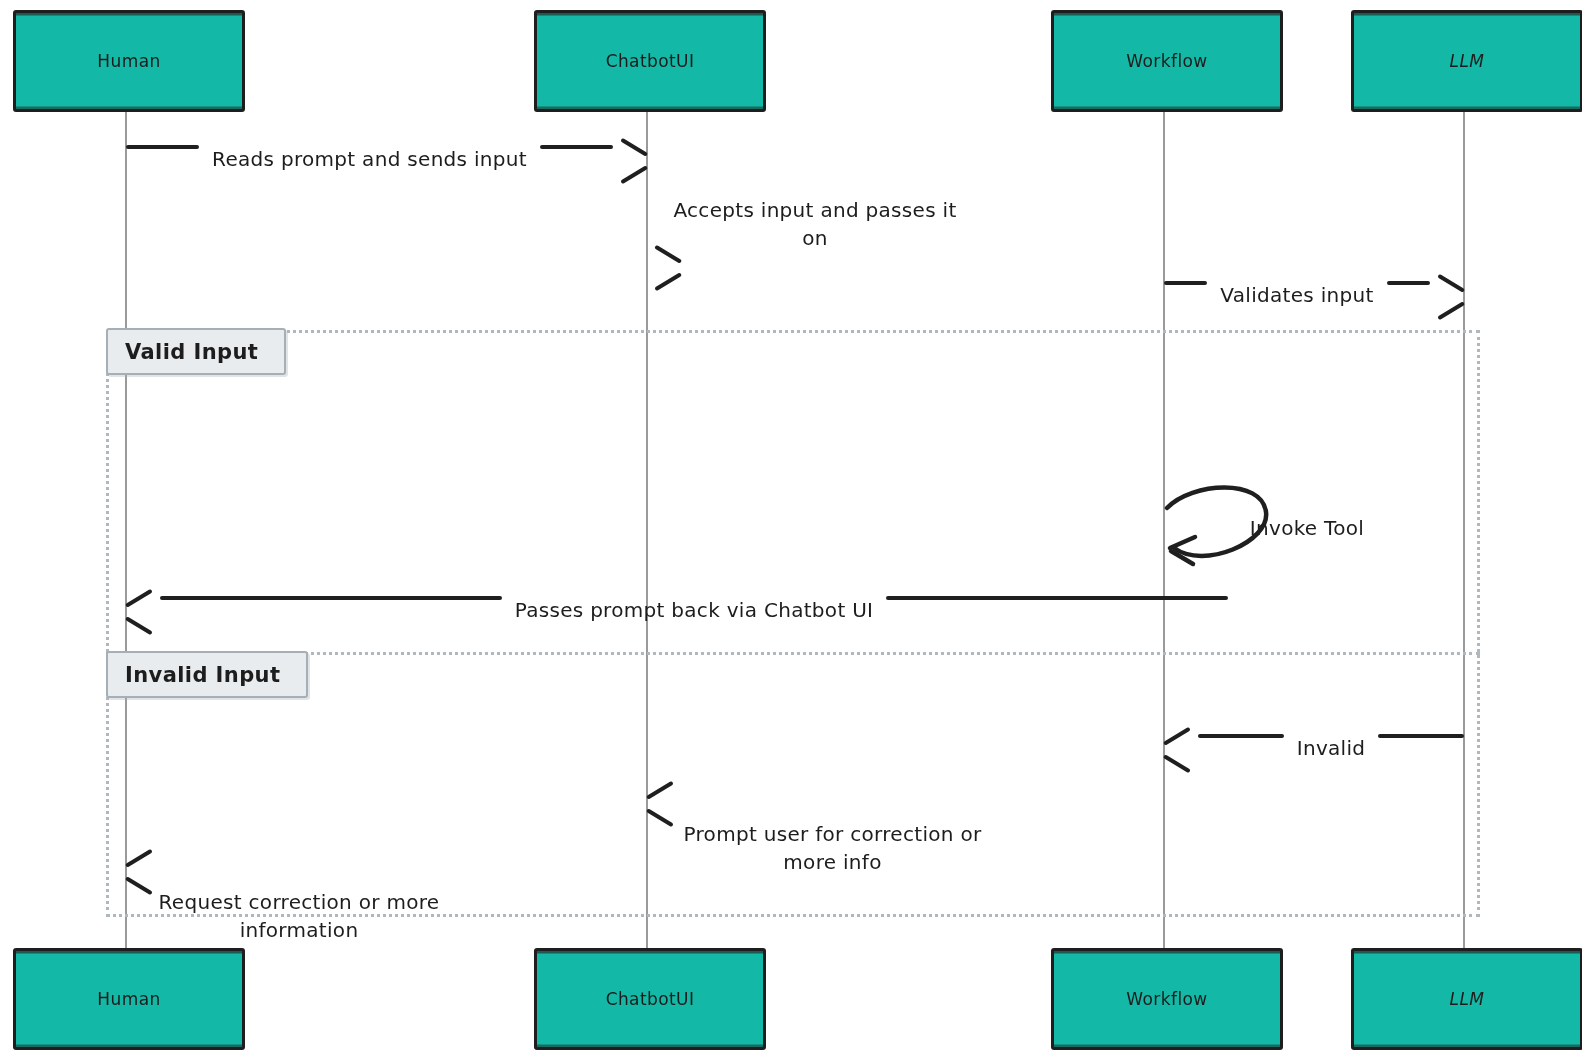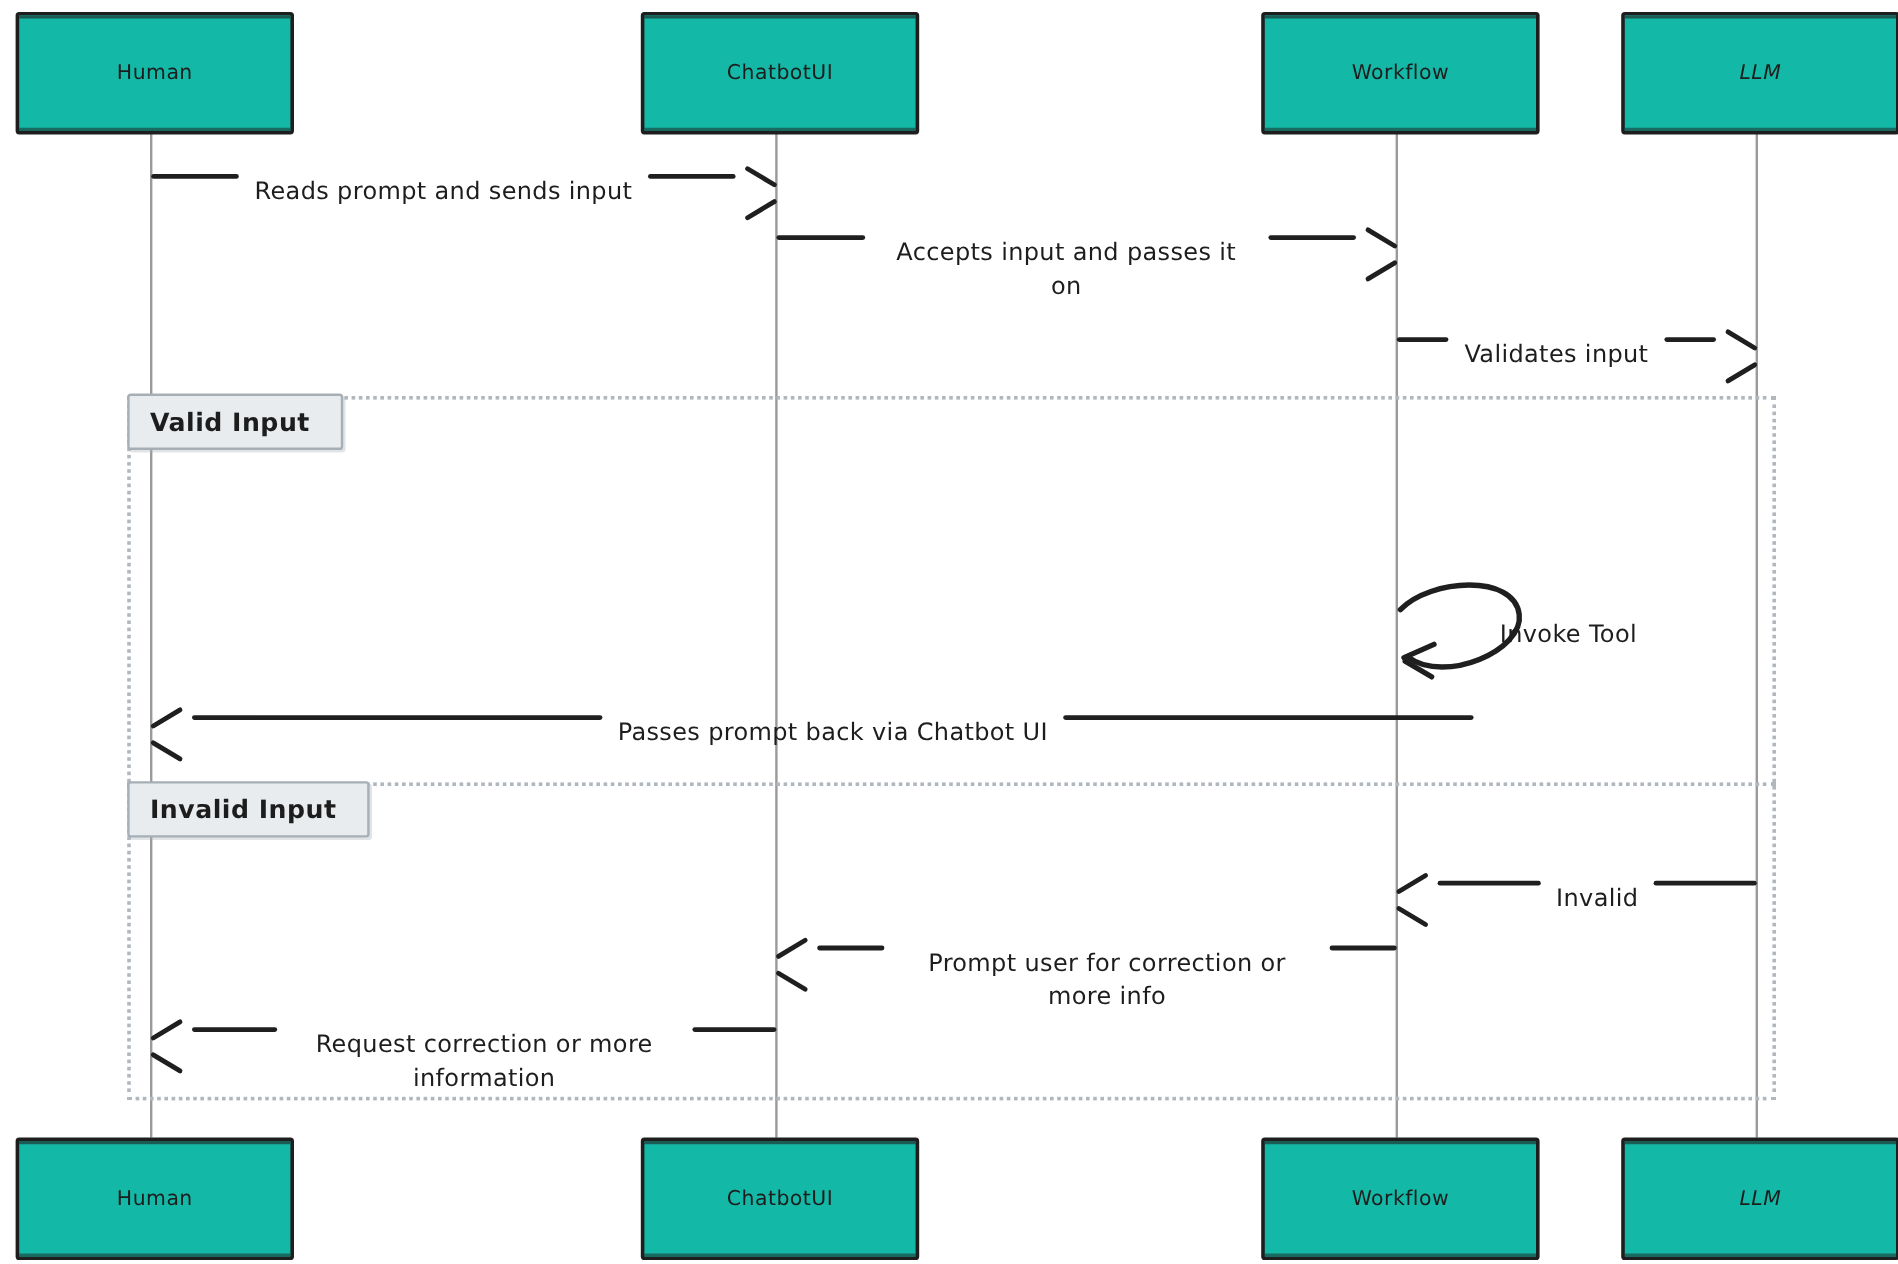--- a/index.html
+++ b/index.html
@@ -28,21 +28,21 @@
     position:absolute;left:106px;height:47px;z-index:5;
     background:#e9ecee;border:2.5px solid #a6afb6;border-radius:3px;
     box-shadow:2px 2px 0 rgba(168,177,184,.35);box-sizing:border-box;
     display:flex;align-items:center;padding:0 26px 0 17px;
     font-size:21px;letter-spacing:.4px;font-weight:bold;
   }
   .section-label.valid{top:328px;} .section-label.invalid{top:651px;align-items:center;}
   
   .message{position:absolute;display:flex;align-items:flex-start;height:32px;
     transform:translateY(-50%);z-index:3;}
-  .message.tall{height:64px;}
+  .message.tall{height:64px;flex-direction:column;}
   .shaft{flex:1 1 auto;height:4px;background:#1f1f1f;border-radius:3px;}
   .mlabel{flex:0 0 auto;padding:0 13px;font-size:20px;line-height:1.4;
     white-space:nowrap;text-align:center;letter-spacing:.3px;}
   .mlabel.wrap{white-space:normal;}
   .w310{width:310px;} .w345{width:345px;} .w320{width:320px;}
   
   .head{position:relative;width:34px;height:32px;flex:0 0 auto;}
   .head::before,.head::after{content:"";position:absolute;width:30px;height:4px;
     background:#1f1f1f;border-radius:3px;}
   .head.right::before{right:0;top:8px;transform:rotate(31deg);transform-origin:right center;}

